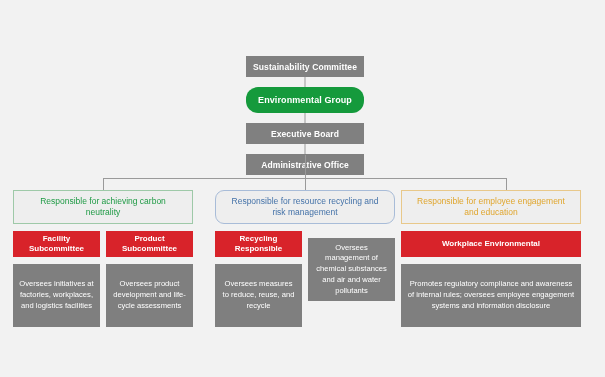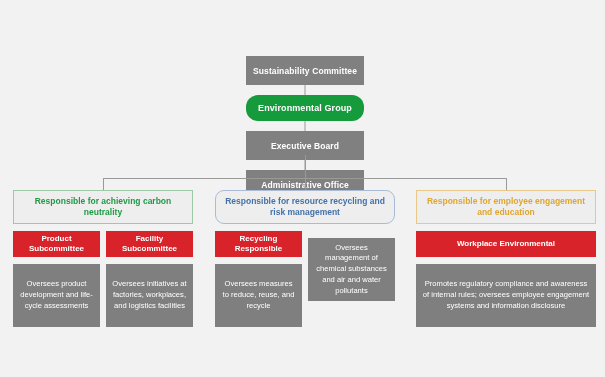--- a/index.html
+++ b/index.html
@@ -21,21 +21,21 @@
 
   
   .top-chain {
     position: absolute;
     left: 246px;
     top: 56px;
     width: 118px;
   }
   .top-box {
     width: 118px;
-    height: 29px;
+    height: 21px;
     background: #808080;
     color: #ffffff;
     font-size: 8.5px;
     font-weight: bold;
     display: flex;
     align-items: center;
     justify-content: center;
     letter-spacing: 0.1px;
     box-sizing: border-box;
   }
@@ -89,32 +89,32 @@
   .bus-drop.r { left: 506px; }
 
   
   .column {
     position: absolute;
     top: 190px;
     width: 180px;
   }
   .column.col-left   { left: 13px; }
   .column.col-mid    { left: 215px; }
-  .column.col-right  { left: 416px; }
+  .column.col-right  { left: 401px; }
 
   .section-header {
     height: 34px;
     background: #eeeeee;
     border: 1px solid #cccccc;
     display: flex;
     align-items: center;
     justify-content: center;
     text-align: center;
     font-size: 8.5px;
-    font-weight: bold;
+    font-weight: normal;
     line-height: 1.32;
     box-sizing: border-box;
     padding: 0 8px;
   }
   .section-header.green  { border-color: #9ec9a8; color: #1f9a45; }
   .section-header.blue   { border-color: #a8bcd8; color: #4472a8; border-radius: 9px; }
   .section-header.orange { border-color: #e8c88a; color: #e0a62e; }
 
   .sub-row {
     display: flex;
@@ -172,26 +172,26 @@
   <div class="bus-drop-main"></div>
   <div class="bus-line"></div>
   <div class="bus-drop l"></div>
   <div class="bus-drop c"></div>
   <div class="bus-drop r"></div>
 
   <div class="column col-left">
     <div class="section-header green">Responsible for achieving carbon neutrality</div>
     <div class="sub-row">
       <div class="sub-col">
+        <div class="sub-box">Facility Subcommittee</div>
+        <div class="desc-box">Oversees initiatives at factories, workplaces, and logistics facilities</div>
+      </div>
+      <div class="sub-col">
         <div class="sub-box">Product Subcommittee</div>
         <div class="desc-box">Oversees product development and life-cycle assessments</div>
-      </div>
-      <div class="sub-col">
-        <div class="sub-box">Facility Subcommittee</div>
-        <div class="desc-box">Oversees initiatives at factories, workplaces, and logistics facilities</div>
       </div>
     </div>
   </div>
 
   <div class="column col-mid">
     <div class="section-header blue">Responsible for resource recycling and risk management</div>
     <div class="sub-row">
       <div class="sub-col">
         <div class="sub-box">Recycling Responsible</div>
         <div class="desc-box">Oversees measures to reduce, reuse, and recycle</div>

